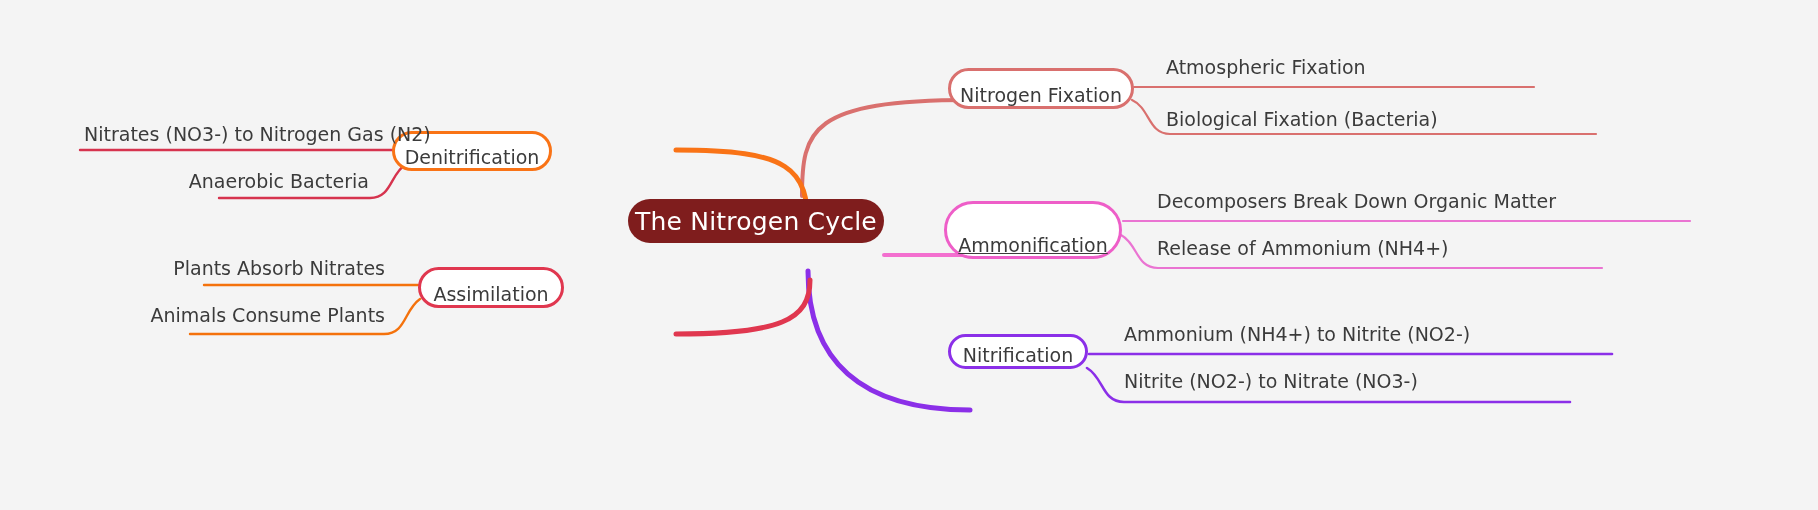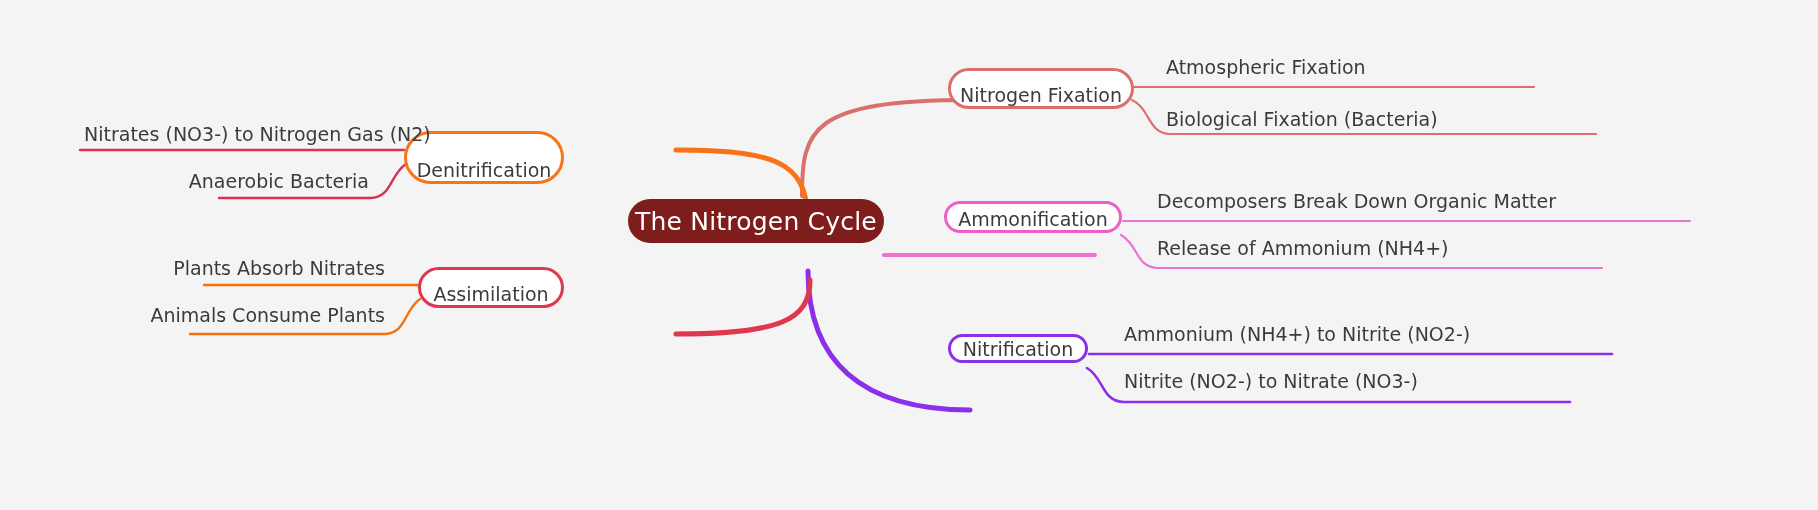--- a/index.html
+++ b/index.html
@@ -100,41 +100,41 @@
   <div class="node branch-node" style="left:948px; top:68px; width:186px; height:41px; border-color:#d9706e;">
     <span>Nitrogen Fixation</span>
   </div>
   <div class="leaf-label" style="left:1166px; top:58px;">
     <span>Atmospheric Fixation</span>
   </div>
   <div class="leaf-label" style="left:1166px; top:110px;">
     <span>Biological Fixation (Bacteria)</span>
   </div>
 
-  <div class="node branch-node" style="left:944px; top:201px; width:178px; height:32px; border-color:#ee5ec8;">
+  <div class="node branch-node" style="left:944px; top:201px; width:178px; height:58px; border-color:#ee5ec8;text-decoration:underline;">
     <span>Ammonification</span>
   </div>
   <div class="leaf-label" style="left:1157px; top:192px;">
     <span>Decomposers Break Down Organic Matter</span>
   </div>
   <div class="leaf-label" style="left:1157px; top:239px;">
     <span>Release of Ammonium (NH4+)</span>
   </div>
 
-  <div class="node branch-node" style="left:948px; top:334px; width:140px; height:29px; border-color:#8b2fe8;">
+  <div class="node branch-node" style="left:948px; top:334px; width:140px; height:35px; border-color:#8b2fe8;">
     <span>Nitrification</span>
   </div>
   <div class="leaf-label" style="left:1124px; top:325px;">
     <span>Ammonium (NH4+) to Nitrite (NO2-)</span>
   </div>
   <div class="leaf-label" style="left:1124px; top:372px;">
     <span>Nitrite (NO2-) to Nitrate (NO3-)</span>
   </div>
 
-  <div class="node branch-node" style="left:404px; top:131px; width:160px; height:53px; border-color:#f97316;">
+  <div class="node branch-node" style="left:392px; top:131px; width:160px; height:40px; border-color:#f97316;">
     <span>Denitrification</span>
   </div>
   <div class="leaf-label align-right" style="left:84px; top:125px; width:285px;">
     <span>Nitrates (NO3-) to Nitrogen Gas (N2)</span>
   </div>
   <div class="leaf-label align-right" style="left:150px; top:172px; width:219px;">
     <span>Anaerobic Bacteria</span>
   </div>
 
   <div class="node branch-node" style="left:418px; top:267px; width:146px; height:41px; border-color:#e0374f;">

